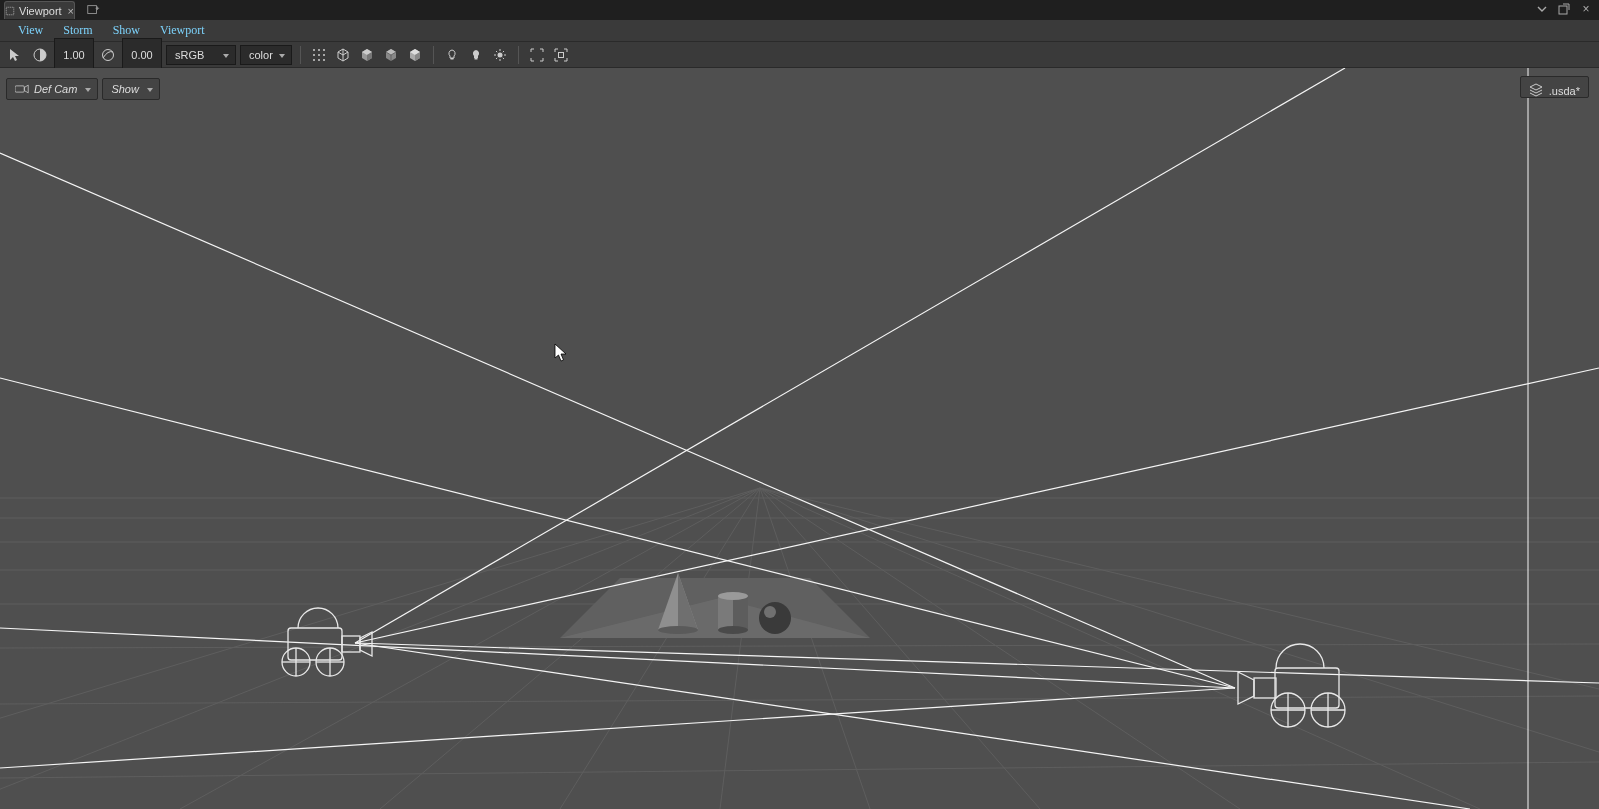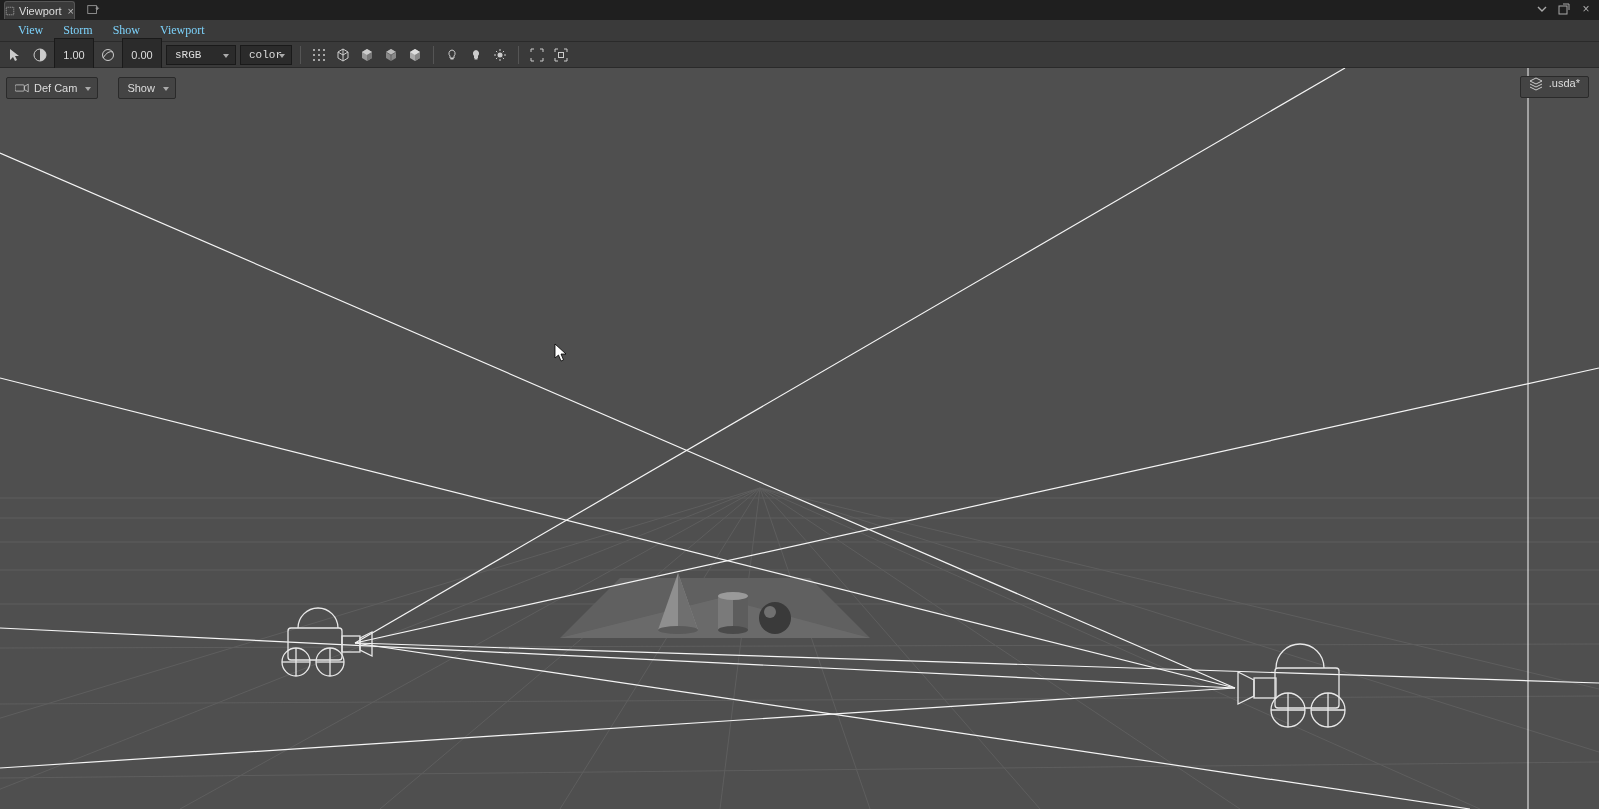--- a/index.html
+++ b/index.html
@@ -72,35 +72,35 @@
     background: #2b2b2b; border: 1px solid #1a1a1a;
     color: #ddd; font-size: 11px;
     display: flex; align-items: center; justify-content: center;
   }
   .dropdown {
     height: 20px;
     background: #2b2b2b; border: 1px solid #1a1a1a;
     color: #ddd; font-size: 11px;
     display: flex; align-items: center;
     padding: 0 18px 0 8px;
-    position: relative; cursor: pointer; font-family: Liberation Mono, monospace;
+    position: relative; cursor: pointer;
   }
   .dropdown::after {
     content: ''; position: absolute; right: 6px; top: 8px;
     border-left: 3px solid transparent;
     border-right: 3px solid transparent;
     border-top: 4px solid #aaa;
   }
   .sep { width: 1px; height: 18px; background: #555; margin: 0 4px; }
 
   
   .toolbar2 {
     position: absolute; left: 6px; top: 76px;
     height: 24px;
-    display: flex; align-items: center; gap: 20px;
+    display: flex; align-items: flex-end; gap: 4px; font-style: italic;
   }
   .dropdown2 {
     height: 22px;
     background: #444; border: 1px solid #2a2a2a;
     color: #ddd; font-size: 11px;
     display: flex; align-items: center;
     padding: 0 20px 0 8px;
     position: relative; cursor: pointer;
     border-radius: 2px;
   }
@@ -111,21 +111,21 @@
     border-top: 4px solid #aaa;
   }
   .camicon { width: 14px; height: 10px; margin-right: 5px; }
 
   
   .chip-right {
     position: absolute; right: 10px; top: 76px;
     height: 22px;
     background: #444; border: 1px solid #2a2a2a;
     color: #ddd; font-size: 11px;
-    display: flex; align-items: flex-start;
+    display: flex; align-items: flex-end;
     padding: 0 8px;
     border-radius: 2px;
     gap: 6px;
   }
 
   
   .viewport {
     position: absolute; left: 0; top: 68px; right: 0; bottom: 0;
     background: #4f4f4f;
   }

